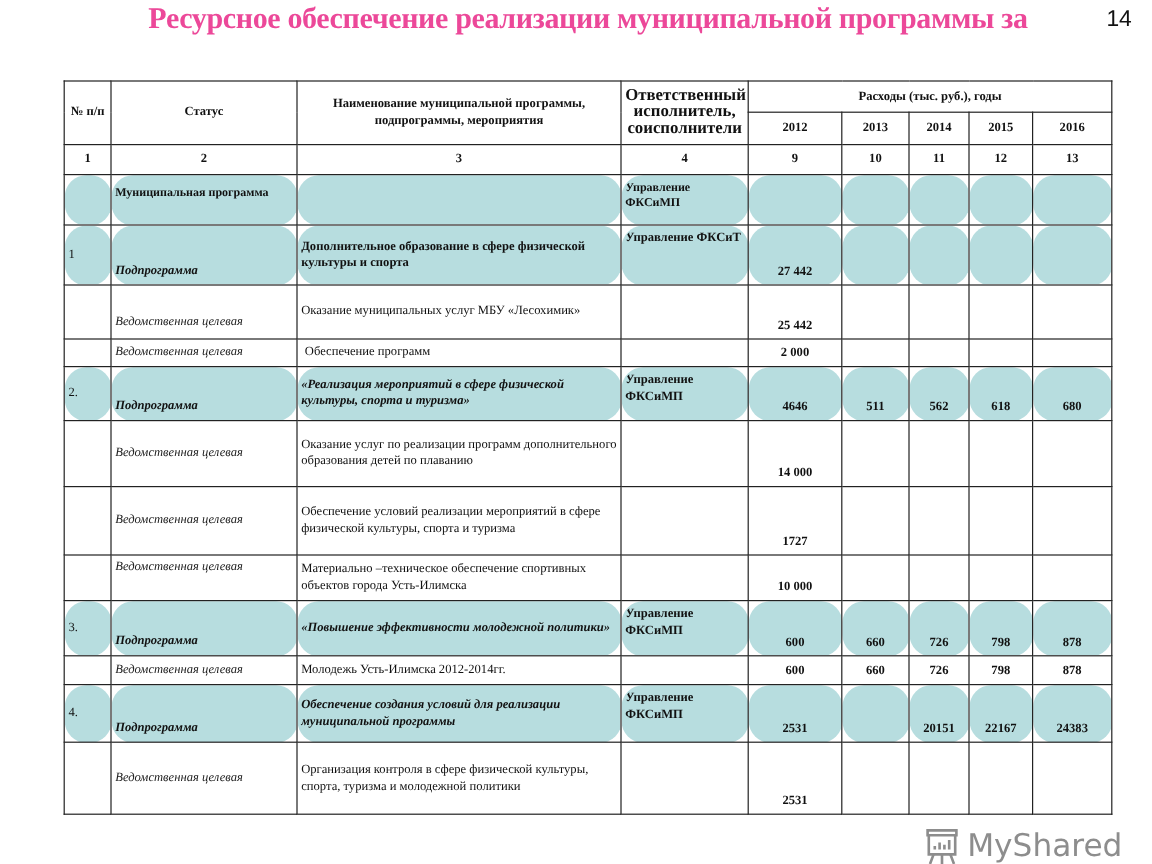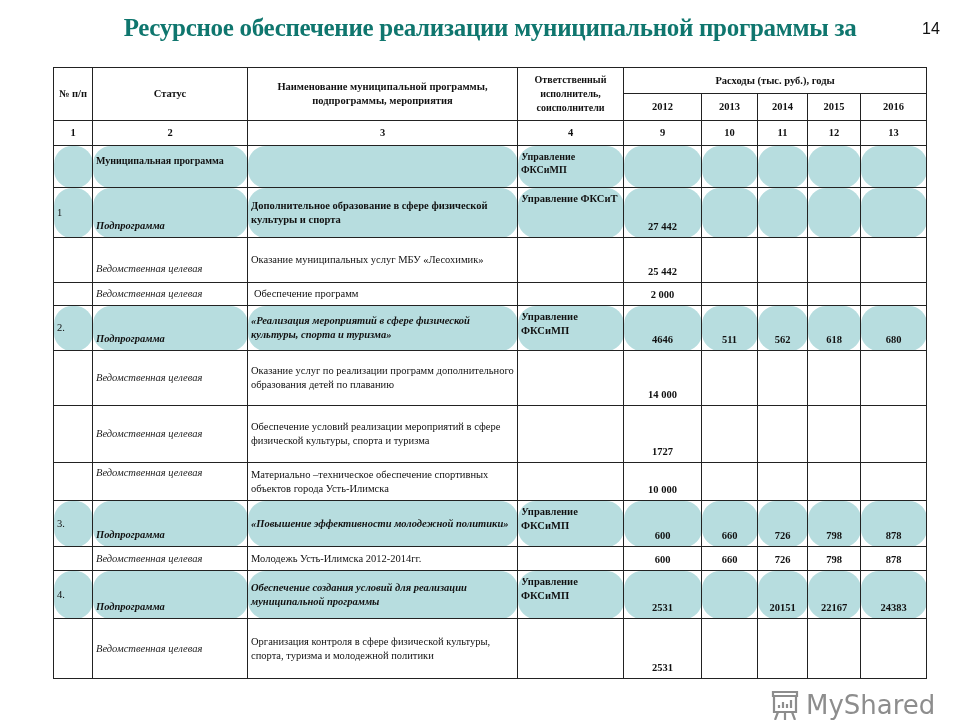--- a/index.html
+++ b/index.html
@@ -1,18 +1,18 @@
 <!DOCTYPE html>
 <html><head>
 <meta charset="utf-8">
 <style>
   html, body { margin:0; padding:0; background:#ffffff; }
   body { width:960px; height:720px; position:relative; overflow:hidden; font-family:"Liberation Serif", serif; color:#111; }
-  .title { position:absolute; left:60px; top:12px; width:860px; text-align:center; font-family:"Liberation Serif", serif; font-weight:bold; font-size:25px; line-height:32px; color:#0f766e; letter-spacing:-0.3px; }
-  .slide-num { position:absolute; left:922px; top:20px; font-family:"Liberation Sans", sans-serif; font-size:16px; color:#111; }
+  .title { position:absolute; left:60px; top:0; width:860px; text-align:center; font-family:"Liberation Serif", serif; font-weight:bold; font-size:25px; line-height:32px; color:#ec4899; letter-spacing:-0.3px; }
+  .slide-num { position:absolute; left:922px; top:6px; font-family:"Liberation Sans", sans-serif; font-size:19px; color:#111; }
   table.grid { position:absolute; left:53px; top:67px; border-collapse:collapse; table-layout:fixed; width:873px; }
   table.grid td { border:1.5px solid #222; padding:0 3px; vertical-align:middle; font-size:10.5px; line-height:14px; overflow:hidden; }
   .hdr td { text-align:center; font-weight:bold; font-size:10px; }
   .hdr .big { font-size:10.5px; }
   .num-row td { text-align:center; font-weight:bold; font-size:11px; }
   tr.teal td { background:#b7dddf;border-radius:18px; }
   .st-bold { font-weight:bold; font-style:italic; font-size:10px; vertical-align:bottom !important; padding-bottom:4px !important; }
   .st-ital { font-style:italic; font-size:10px; color:#222; text-align:left; }
   .nm { font-size:11px; line-height:15px; }
   .nm-bi { font-weight:bold; font-style:italic; font-size:10.5px; line-height:15px; }
@@ -41,21 +41,21 @@
       <col style="width:56px">
       <col style="width:50px">
       <col style="width:53px">
       <col style="width:66px">
   </colgroup>
   <tbody>
       <tr class="hdr" style="height:26px">
     <td rowspan="2">№ п/п</td>
     <td rowspan="2" class="big">Статус</td>
     <td rowspan="2" class="big">Наименование муниципальной программы, подпрограммы, мероприятия</td>
-    <td rowspan="2" style="font-size:10px">Ответственный исполнитель, соисполнители</td>
+    <td rowspan="2" style="font-size:14px">Ответственный исполнитель, соисполнители</td>
     <td colspan="5" class="big">Расходы (тыс. руб.), годы</td>
   </tr>
   <tr class="hdr" style="height:27px">
     <td>2012</td>
     <td>2013</td>
     <td>2014</td>
     <td>2015</td>
     <td>2016</td>
   </tr>
   <tr class="num-row" style="height:25px">

